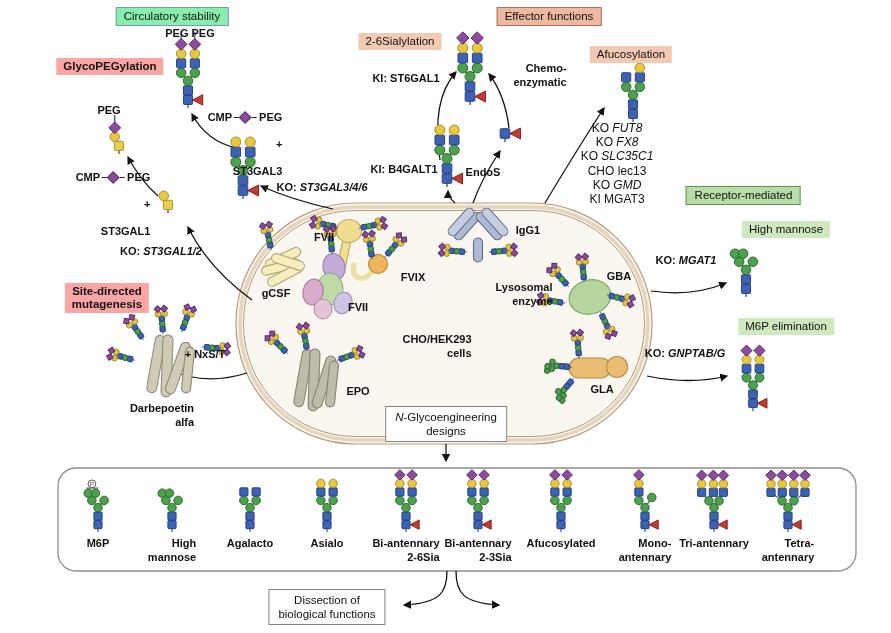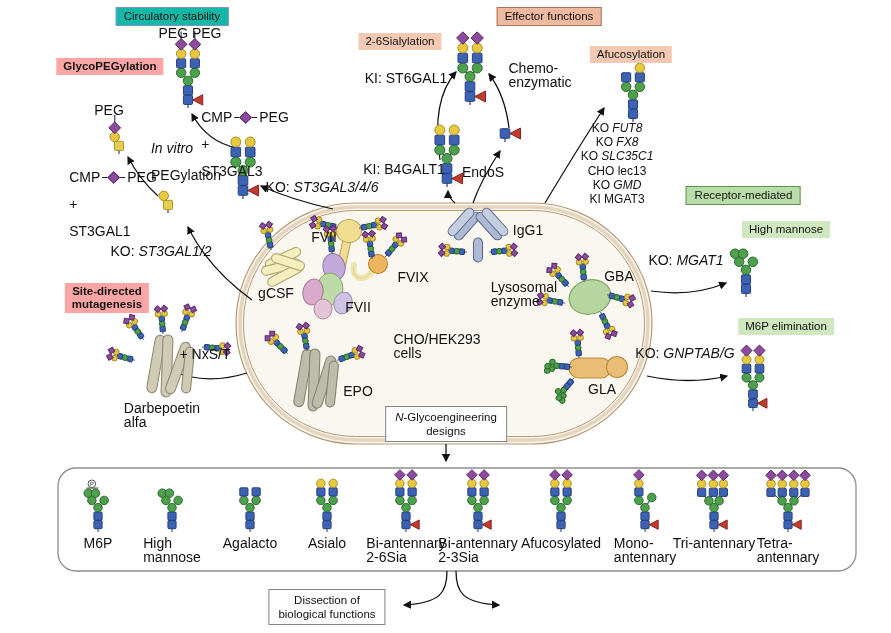--- a/index.html
+++ b/index.html
@@ -1,23 +1,23 @@
 <!DOCTYPE html>
 <html><head>
 <meta charset="utf-8">
 <style>
   html,body{margin:0;padding:0;background:#fff;}
   #stage{position:relative;width:891px;height:633px;background:#fff;overflow:hidden;
          font-family:"Liberation Sans",sans-serif;color:#111;}
   #art{position:absolute;left:0;top:0;}
-  .lbl{position:absolute;transform:translateX(-50%);font-size:14px;line-height:13.5px;
-       text-align:left;white-space:pre-line;color:#111;}
+  .lbl{position:absolute;transform:translateX(-50%);font-size:11px;line-height:13.5px;
+       text-align:right;white-space:pre-line;color:#111;font-weight:bold;}
   .tag{position:absolute;transform:translateX(-50%);font-size:11.5px;line-height:13px;
        padding:2px 7px;white-space:pre-line;text-align:center;}
-  .tag-blue{background:#14b8a6;border:1px solid #8292c4;text-align:right;}
+  .tag-blue{background:#86efac;border:1px solid #8292c4;text-align:right;}
   .tag-blue-lite{background:#fca5a5;font-weight:bold;}
   .tag-salmon{background:#eeb99f;border:1px solid #a8735c;}
   .tag-salmon-lite{background:#f4c9b3;}
   .tag-green{background:#b9dda8;border:1px solid #62904f;padding-left:8px;}
   .tag-green-lite{background:#cfe8bf;}
   .wbox{position:absolute;transform:translateX(-50%);background:#fff;border:1px solid #838383;
         font-size:11.5px;line-height:14px;padding:3px 9px;text-align:center;white-space:pre-line;}
   .gene{font-style:italic;}
   .cmp-row{display:flex;align-items:center;justify-content:center;gap:2px;}
   .cmp-dash{display:inline-block;width:5px;height:1.4px;background:#222;}
@@ -925,24 +925,20 @@
 <div class="tag tag-blue-lite" style="left:110px;top:58px">GlycoPEGylation</div>
 <div class="lbl" style="left:190px;top:27px">PEG PEG</div>
 <div class="lbl" style="left:109px;top:104px">PEG</div>
 
 <div class="lbl" style="left:113px;top:157px">
   <div class="cmp-row"><span>CMP</span><span class="cmp-dash"></span><span class="cmp-dia"></span><span class="cmp-dash"></span><span>PEG</span></div>
   <div>+</div>
   <div>ST3GAL1</div>
 </div>
 
-<div class="lbl" style="left:186px;top:128px">
-  <div><i>In vitro</i></div>
-  <div>PEGylation</div>
-</div>
 
 <div class="lbl" style="left:245px;top:97px">
   <div class="cmp-row"><span>CMP</span><span class="cmp-dash"></span><span class="cmp-dia"></span><span class="cmp-dash"></span><span>PEG</span></div>
   <div>+</div>
   <div>ST3GAL3</div>
 </div>
 
 <div class="lbl" style="left:322px;top:181px"><span>KO: </span><span class="gene">ST3GAL3/4/6</span></div>
 <div class="lbl" style="left:161px;top:245px"><span>KO: </span><span class="gene">ST3GAL1/2</span></div>
 <div class="tag tag-blue-lite" style="left:107px;top:283px">Site-directed

